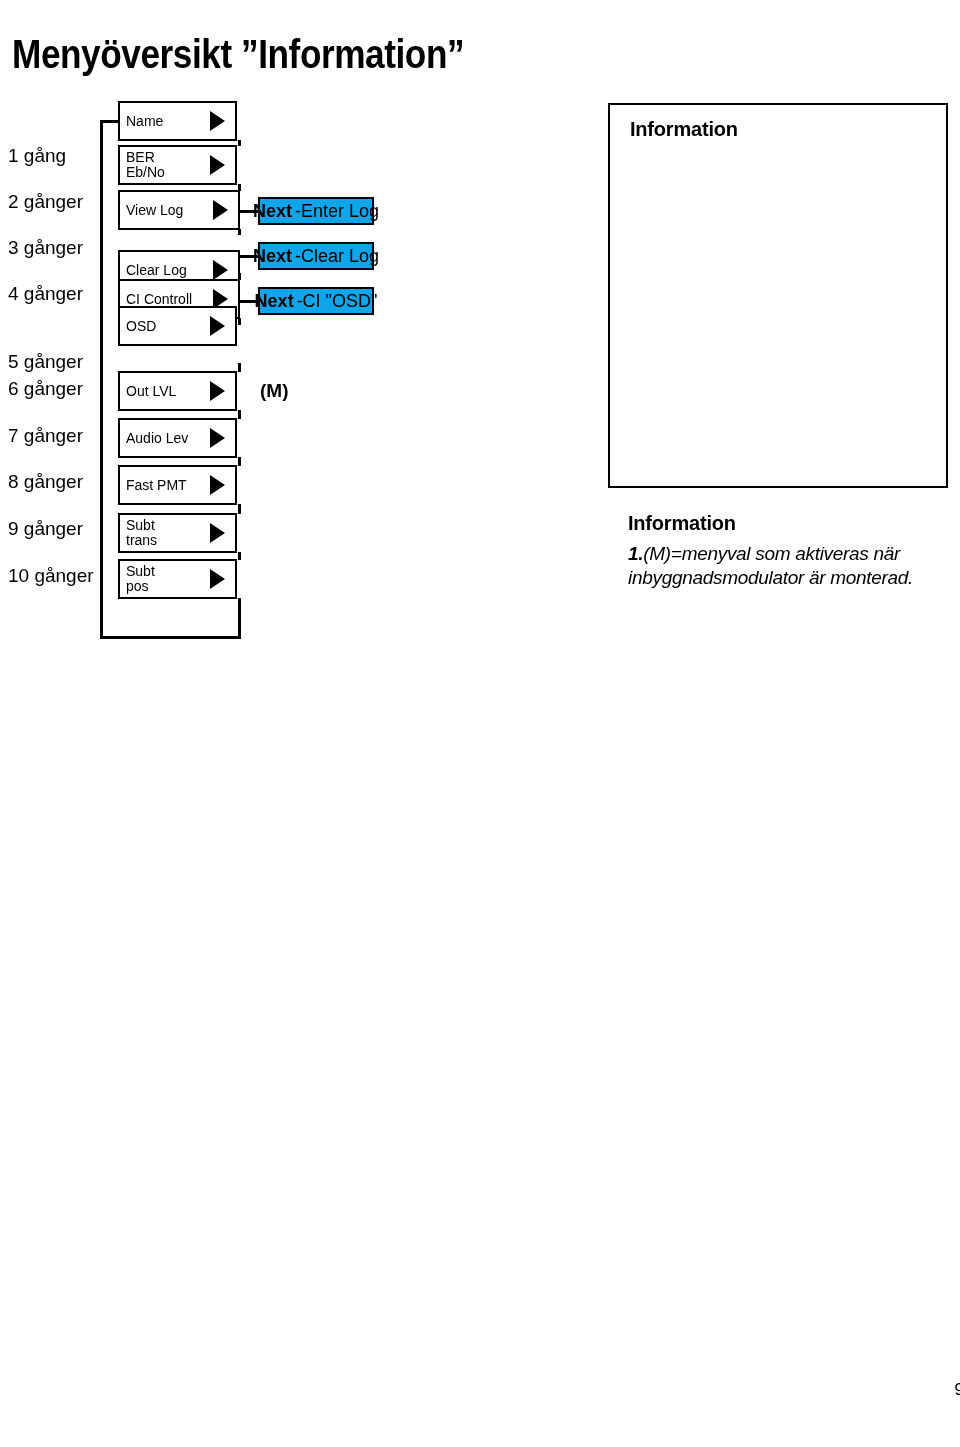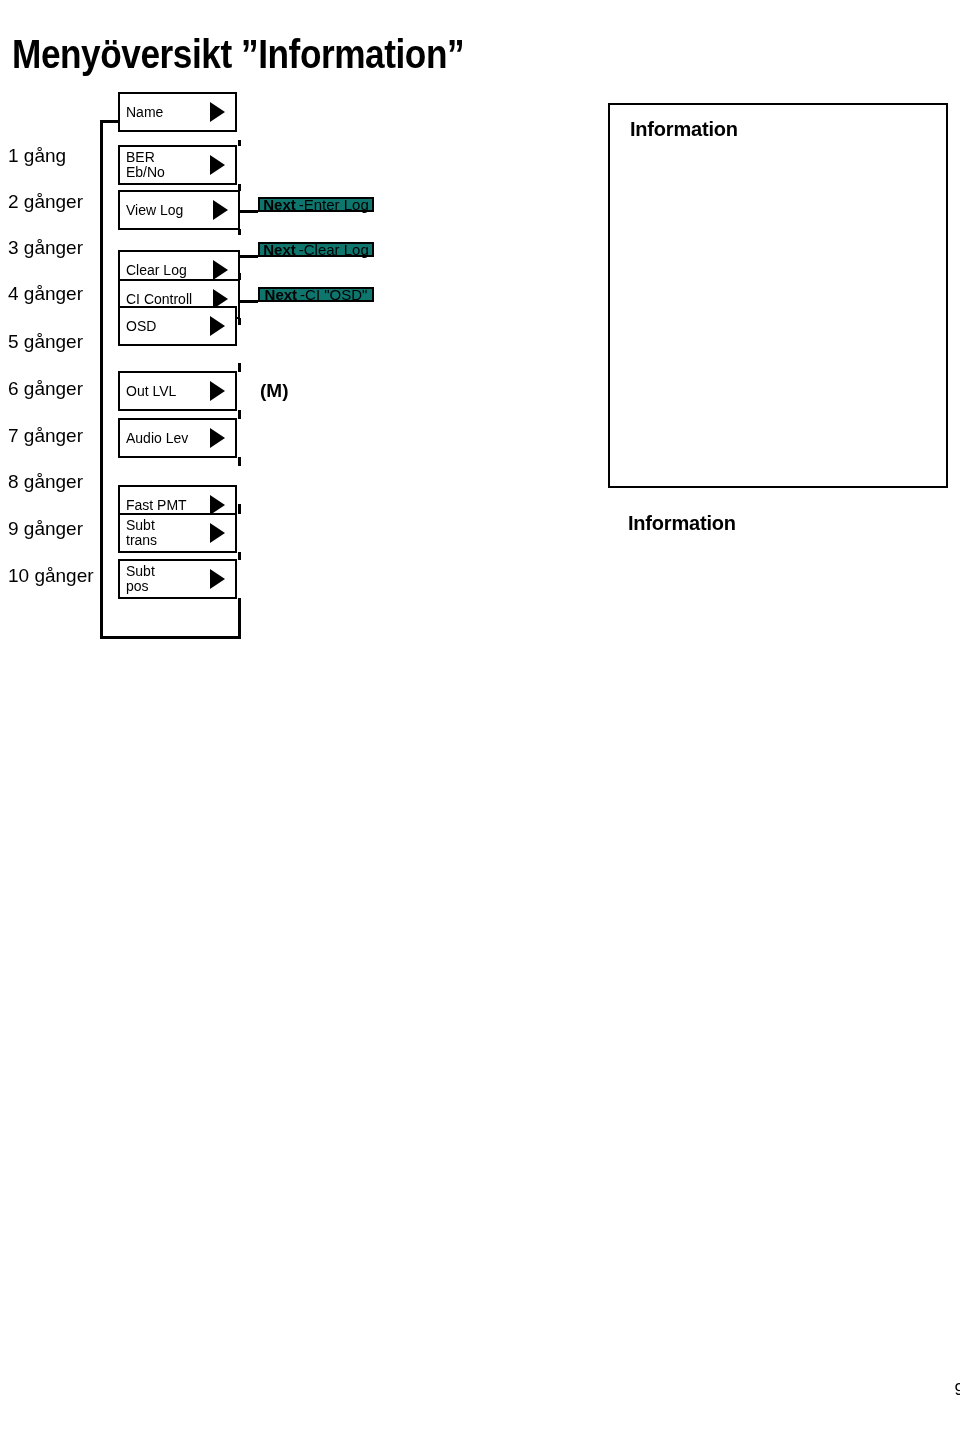--- a/index.html
+++ b/index.html
@@ -98,28 +98,28 @@
     position: absolute;
     height: 3px;
     background: #000000;
   }
 
   
   .next-box {
     position: absolute;
     left: 258px;
     width: 116px;
-    height: 15px;
+    height: 28px;
     border: 2px solid #000000;
-    background: #0f766e;
+    background: #0ea5e9;
     box-sizing: border-box;
     display: flex;
     align-items: center;
     justify-content: center;
-    font-size: 15px;
+    font-size: 18px;
     white-space: nowrap;
   }
   .next-box .kw {
     font-weight: bold;
     margin-right: 3px;
   }
 
   
   #m-marker {
     position: absolute;
@@ -194,21 +194,21 @@
 
 <div id="page">
 
   <h1 id="page-title">Menyöversikt ”Information”</h1>
 
   <div id="times-column">
       <div class="times-label" style="top: 146px;">1 gång</div>
       <div class="times-label" style="top: 192px;">2 gånger</div>
       <div class="times-label" style="top: 238px;">3 gånger</div>
       <div class="times-label" style="top: 284px;">4 gånger</div>
-      <div class="times-label" style="top: 332px;">5 gånger</div>
+      <div class="times-label" style="top: 352px;">5 gånger</div>
       <div class="times-label" style="top: 379px;">6 gånger</div>
       <div class="times-label" style="top: 426px;">7 gånger</div>
       <div class="times-label" style="top: 472px;">8 gånger</div>
       <div class="times-label" style="top: 519px;">9 gånger</div>
       <div class="times-label" style="top: 566px;">10 gånger</div>
     </div>
 
   <div id="flow">
 
     <div id="connectors">
@@ -224,21 +224,21 @@
         <div class="vline" style="left: 238px; top: 410px; height: 9px;"></div>
         <div class="vline" style="left: 238px; top: 457px; height: 9px;"></div>
         <div class="vline" style="left: 238px; top: 504px; height: 10px;"></div>
         <div class="vline" style="left: 238px; top: 552px; height: 8px;"></div>
         <div class="vline" style="left: 238px; top: 598px; height: 40px;"></div>
         <div class="hline" style="left: 240px; top: 210px; width: 18px;"></div>
         <div class="hline" style="left: 240px; top: 255px; width: 18px;"></div>
         <div class="hline" style="left: 240px; top: 300px; width: 18px;"></div>
       </div>
     <div id="menu-boxes">
-        <div class="menu-box" style="top: 92px;">
+        <div class="menu-box" style="top: 101px;">
           <div class="menu-box-label">Name</div>
           <span class="menu-arrow"></span>
         </div>
         <div class="menu-box" style="top: 145px;">
           <div class="menu-box-label">BER
 Eb/No</div>
           <span class="menu-arrow"></span>
         </div>
         <div class="menu-box wide" style="top: 190px;">
           <div class="menu-box-label">View Log</div>
@@ -257,21 +257,21 @@
           <span class="menu-arrow"></span>
         </div>
         <div class="menu-box" style="top: 371px;">
           <div class="menu-box-label">Out LVL</div>
           <span class="menu-arrow"></span>
         </div>
         <div class="menu-box" style="top: 418px;">
           <div class="menu-box-label">Audio Lev</div>
           <span class="menu-arrow"></span>
         </div>
-        <div class="menu-box" style="top: 485px; text-decoration: underline;">
+        <div class="menu-box" style="top: 465px; text-decoration: underline;">
           <div class="menu-box-label">Fast PMT</div>
           <span class="menu-arrow"></span>
         </div>
         <div class="menu-box" style="top: 513px;">
           <div class="menu-box-label">Subt
 trans</div>
           <span class="menu-arrow"></span>
         </div>
         <div class="menu-box" style="top: 559px;">
           <div class="menu-box-label">Subt
@@ -298,17 +298,20 @@
 
   <div id="info-panel">
     <div id="info-panel-inner">
       <div class="info-heading">Information</div>
       <div id="info-rows"></div>
     </div>
   </div>
 
   <div id="note-block">
     <div id="note-heading">Information</div>
+    <div id="note-body">
+      <span class="num">1.</span><span class="body-text">(M)=menyval som aktiveras när inbyggnadsmodulator är monterad.</span>
+    </div>
   </div>
 
   <div id="page-number">9</div>
 
 </div>
 
 </body></html>

